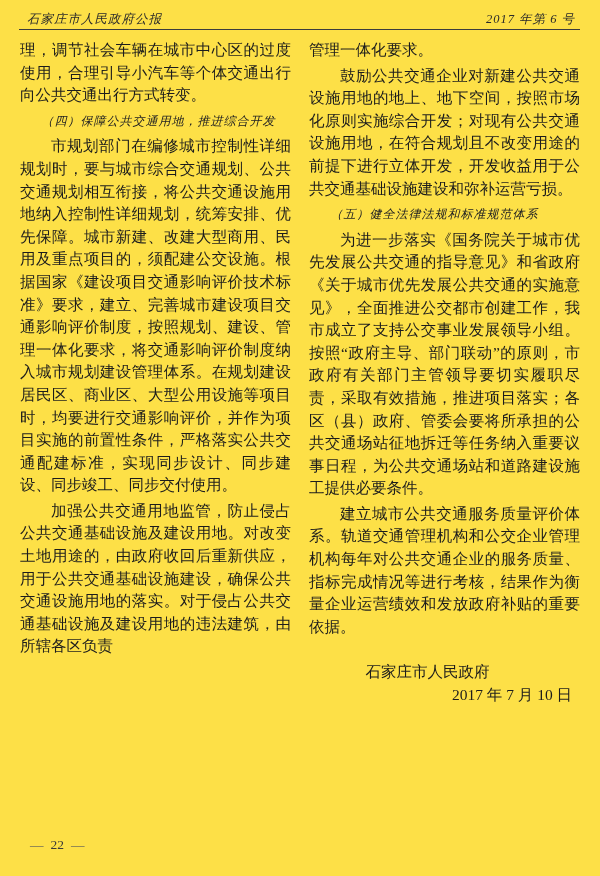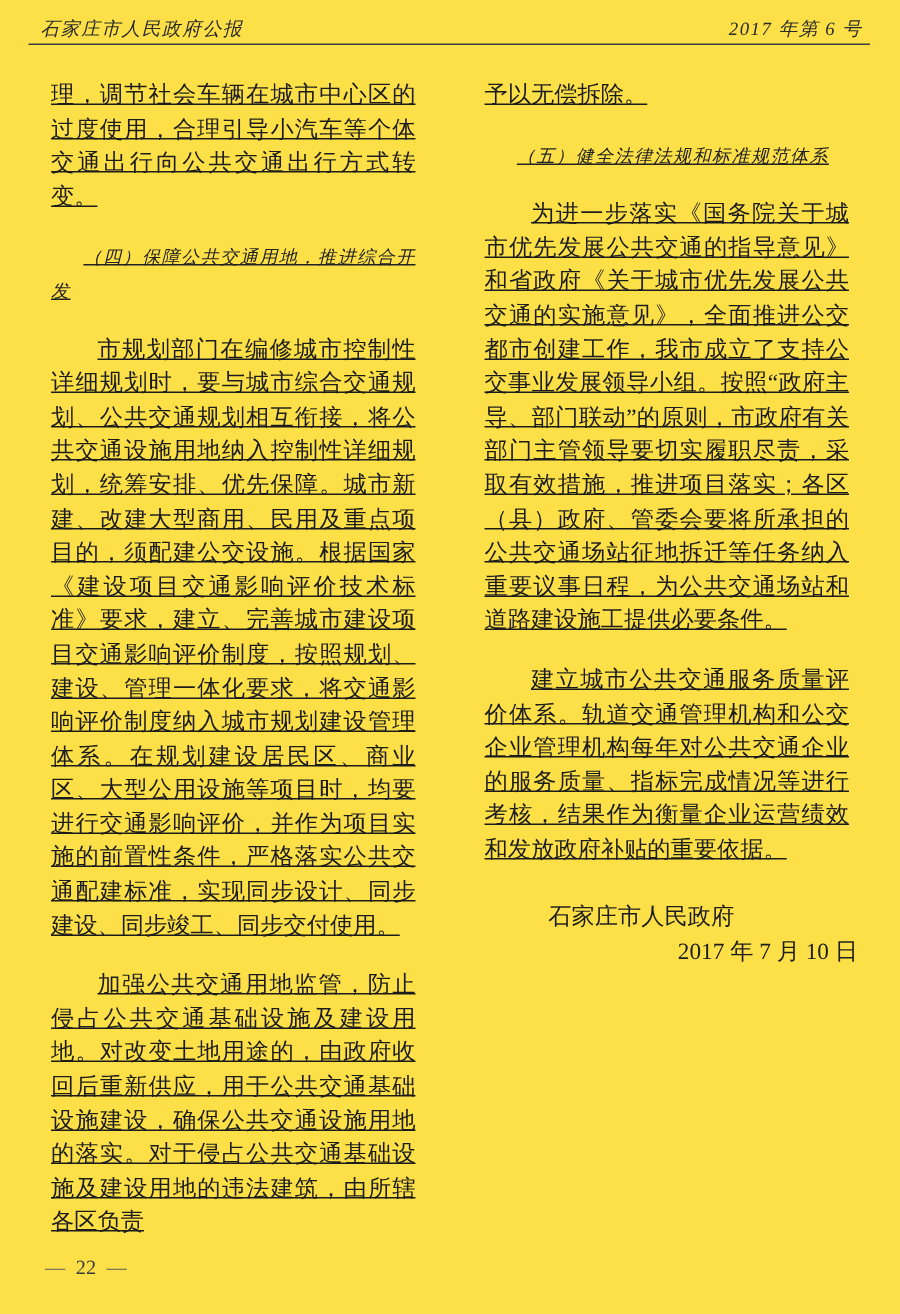--- a/index.html
+++ b/index.html
@@ -44,27 +44,26 @@
     left: 17px;
     width: 566px;
     display: flex;
     gap: 12px;
   }
   .column {
     width: 277px;
     flex: 0 0 277px;
   }
   .block {
-    margin: 17px;
+    margin: 3px;
     font-size: 15.5px;
     line-height: 22.6px;
     text-align: justify;
     text-justify: inter-character;
     word-break: break-all;
-    text-decoration: underline;
   }
   .indent { text-indent: 2em; }
   .heading {
     font-style: italic;
     letter-spacing: 1px;
     font-size: 12px;
     text-indent: 1.8em;
     color: #222222;
   }
   
@@ -112,21 +111,22 @@
   <div class="content">
 
     <div class="column">
       <p class="block">理，调节社会车辆在城市中心区的过度使用，合理引导小汽车等个体交通出行向公共交通出行方式转变。</p>
       <p class="block heading">（四）保障公共交通用地，推进综合开发</p>
       <p class="block indent">市规划部门在编修城市控制性详细规划时，要与城市综合交通规划、公共交通规划相互衔接，将公共交通设施用地纳入控制性详细规划，统筹安排、优先保障。城市新建、改建大型商用、民用及重点项目的，须配建公交设施。根据国家《建设项目交通影响评价技术标准》要求，建立、完善城市建设项目交通影响评价制度，按照规划、建设、管理一体化要求，将交通影响评价制度纳入城市规划建设管理体系。在规划建设居民区、商业区、大型公用设施等项目时，均要进行交通影响评价，并作为项目实施的前置性条件，严格落实公共交通配建标准，实现同步设计、同步建设、同步竣工、同步交付使用。</p>
       <p class="block indent">加强公共交通用地监管，防止侵占公共交通基础设施及建设用地。对改变土地用途的，由政府收回后重新供应，用于公共交通基础设施建设，确保公共交通设施用地的落实。对于侵占公共交通基础设施及建设用地的违法建筑，由所辖各区负责</p>
     </div>
 
     <div class="column">
-      <p class="block">予以无偿拆除。</p>
+      <p class="block">管理一体化要求。</p>
+      <p class="block indent">鼓励公共交通企业对新建公共交通设施用地的地上、地下空间，按照市场化原则实施综合开发；对现有公共交通设施用地，在符合规划且不改变用途的前提下进行立体开发，开发收益用于公共交通基础设施建设和弥补运营亏损。</p>
       <p class="block heading">（五）健全法律法规和标准规范体系</p>
       <p class="block indent">为进一步落实《国务院关于城市优先发展公共交通的指导意见》和省政府《关于城市优先发展公共交通的实施意见》，全面推进公交都市创建工作，我市成立了支持公交事业发展领导小组。按照“政府主导、部门联动”的原则，市政府有关部门主管领导要切实履职尽责，采取有效措施，推进项目落实；各区（县）政府、管委会要将所承担的公共交通场站征地拆迁等任务纳入重要议事日程，为公共交通场站和道路建设施工提供必要条件。</p>
       <p class="block indent">建立城市公共交通服务质量评价体系。轨道交通管理机构和公交企业管理机构每年对公共交通企业的服务质量、指标完成情况等进行考核，结果作为衡量企业运营绩效和发放政府补贴的重要依据。</p>
 
       <div class="signature">
         <p class="sig-name">石家庄市人民政府</p>
         <p class="sig-date">2017 年 7 月 10 日</p>
       </div>
     </div>
 

